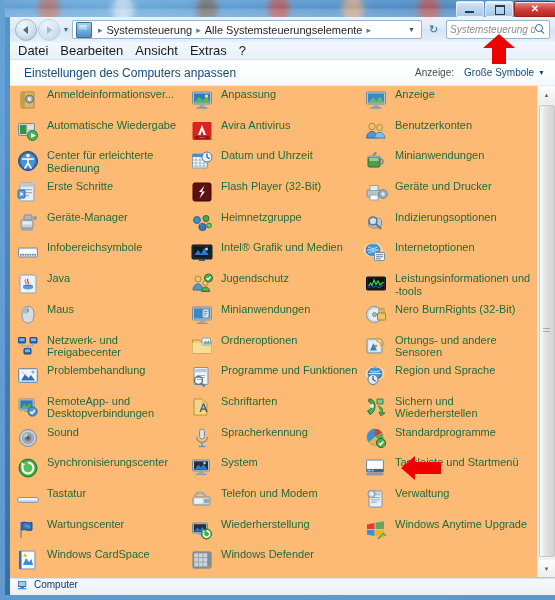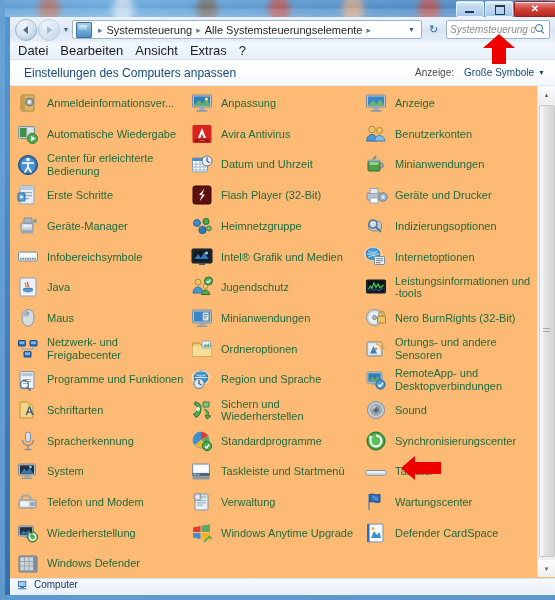--- a/index.html
+++ b/index.html
@@ -329,21 +329,20 @@
     left: 0; top: 2px; right: 17px;
     display: grid;
     grid-template-columns: repeat(3, 1fr);
     grid-auto-rows: 30.7px;
     column-gap: 0;
     padding-left: 6px;
     box-sizing: border-box;
   }
   .cp-item {
     display: flex;
-    align-items: center;
     gap: 7px;
     padding-right: 6px;
     box-sizing: border-box;
     overflow: hidden;
   }
   .cp-icon {
     width: 24px; height: 24px;
     flex: 0 0 auto;
     position: relative;
   }
@@ -846,20 +845,32 @@
                   <path d="M12 7 a5 5 0 0 1 5 5" fill="none" stroke="#e9a83c" stroke-width="1.6"></path>
                   <path d="M12 4 a8 8 0 0 1 8 8" fill="none" stroke="#e9a83c" stroke-width="1.4"></path>
                   <circle cx="12" cy="12" r="1.3" fill="#d8893a"></circle>
                 </svg>
               </span>
               <span class="cp-label">Ortungs- und andere Sensoren</span>
             </div>
             <div class="cp-item">
               <span class="cp-icon">
                 <svg viewBox="0 0 24 24" width="24" height="24">
+                  <rect x="2.5" y="4.5" width="19" height="14" rx="1" fill="#cfd8de" stroke="#7d8d99"></rect>
+                  <rect x="4" y="6" width="16" height="11" fill="#f2f6f9"></rect>
+                  <path d="M5 16.5 L9 10 L12.5 14 L15 11 L19 16.5 Z" fill="#2f6fbd"></path>
+                  <path d="M6 7.5 L10 12" stroke="#9ab0c2" stroke-width="0.9"></path>
+                  <circle cx="17" cy="8" r="1.6" fill="#7fb3dd"></circle>
+                </svg>
+              </span>
+              <span class="cp-label">Problembehandlung</span>
+            </div>
+            <div class="cp-item">
+              <span class="cp-icon">
+                <svg viewBox="0 0 24 24" width="24" height="24">
                   <rect x="4" y="3.5" width="14" height="17" rx="1" fill="#e2e9ef" stroke="#8294a2"></rect>
                   <rect x="5.5" y="5" width="11" height="3" fill="#b9c8d4"></rect>
                   <rect x="5.5" y="9.5" width="11" height="9.5" fill="#f5f8fa"></rect>
                   <g fill="#9ab0c2">
                     <rect x="7" y="11" width="8" height="1"></rect>
                     <rect x="7" y="13" width="8" height="1"></rect>
                     <rect x="7" y="15" width="5" height="1"></rect>
                   </g>
                   <circle cx="8.5" cy="16.5" r="4" fill="none" stroke="#5a7a95" stroke-width="1.5"></circle>
                   <path d="M11.3 19.3 L14 22" stroke="#5a7a95" stroke-width="1.8" stroke-linecap="round"></path>
@@ -1062,21 +1073,21 @@
             <div class="cp-item">
               <span class="cp-icon">
                 <svg viewBox="0 0 24 24" width="24" height="24">
                   <rect x="4" y="3" width="15" height="18" rx="1" fill="#e8eef4" stroke="#8294a2"></rect>
                   <rect x="5.5" y="4.5" width="12" height="15" fill="#fafcfe"></rect>
                   <path d="M7 17 L10 10 L13 14 L15.5 11 L17 17 Z" fill="#3d8fd0"></path>
                   <circle cx="9" cy="7.5" r="1.6" fill="#f0b429"></circle>
                   <rect x="3" y="3" width="2.5" height="18" fill="#2f6fbd"></rect>
                 </svg>
               </span>
-              <span class="cp-label">Defender CardSpace</span>
+              <span class="cp-label">Windows CardSpace</span>
             </div>
             <div class="cp-item">
               <span class="cp-icon">
                 <svg viewBox="0 0 24 24" width="24" height="24">
                   <rect x="3" y="4" width="18" height="16" rx="1" fill="#9aa6b0" stroke="#6b7780"></rect>
                   <g fill="#cdd5db">
                     <rect x="4.5" y="5.5" width="3.5" height="3.5"></rect>
                     <rect x="9" y="5.5" width="3.5" height="3.5"></rect>
                     <rect x="13.5" y="5.5" width="3.5" height="3.5"></rect>
                     <rect x="4.5" y="10" width="3.5" height="3.5"></rect>

